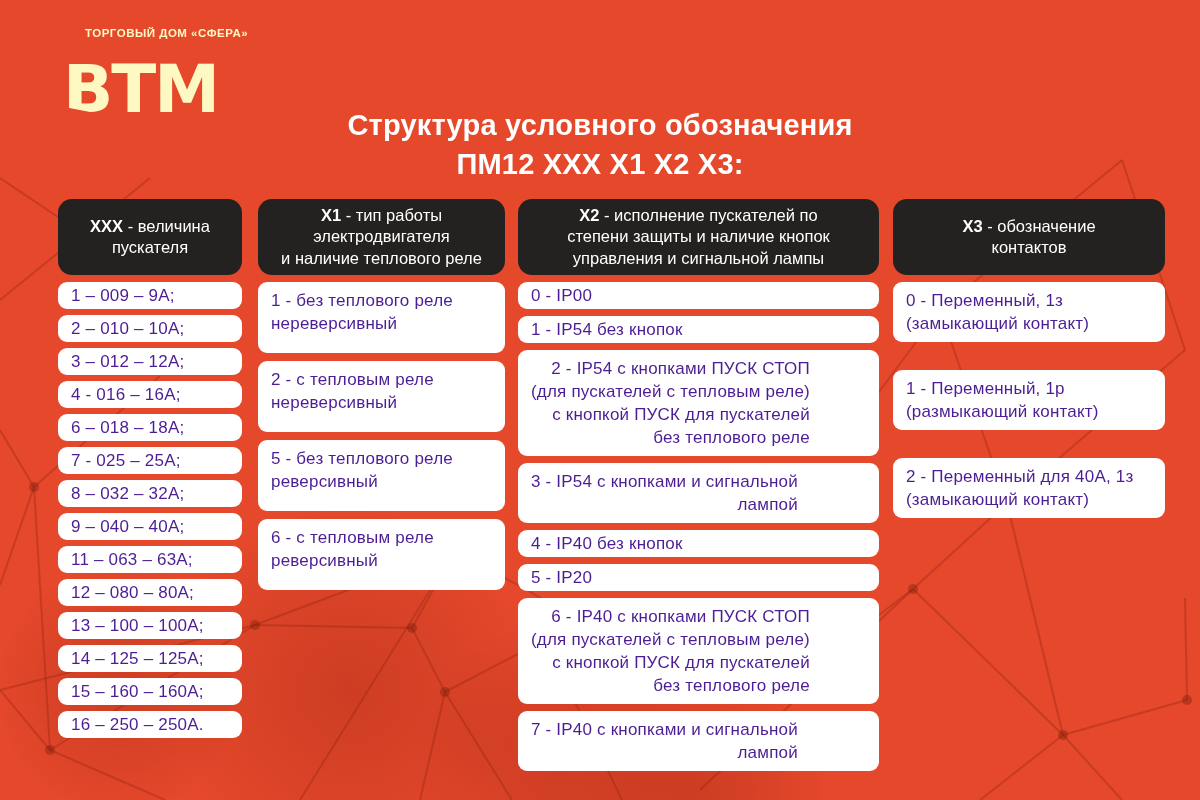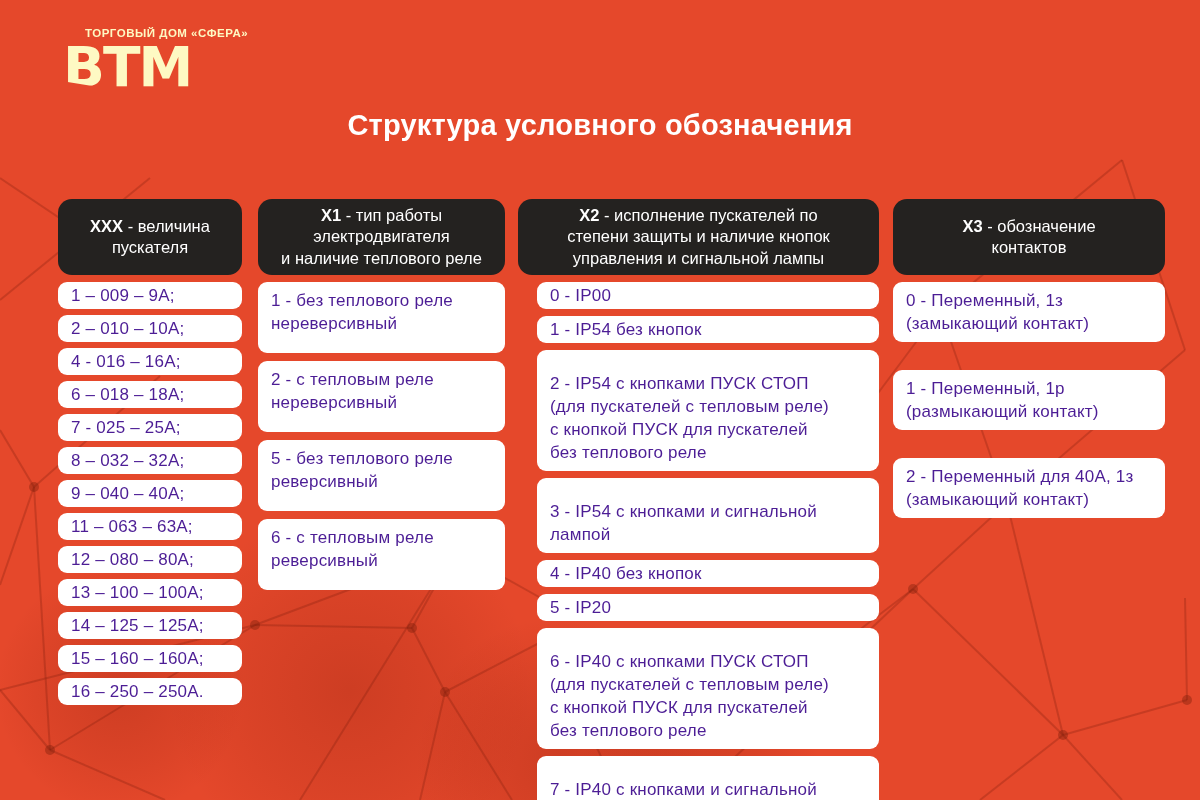--- a/index.html
+++ b/index.html
@@ -12,22 +12,22 @@
   
   .plexus { position:absolute; left:0; top:0; width:1200px; height:800px; pointer-events:none; }
   .blob { position:absolute; border-radius:50%; pointer-events:none;
           background:radial-gradient(circle, rgba(122,22,6,0.22) 0%, rgba(122,22,6,0.10) 40%, rgba(122,22,6,0) 68%); }
 
   
   .logo { position:absolute; left:63px; top:27px; color:#fef9c3; z-index:3; }
   .logo .tagline { font-size:11.5px; font-weight:bold; letter-spacing:0.5px; margin-left:22px; white-space:nowrap; }
   .logo .brand {
     font-family:"DejaVu Sans", sans-serif;
-    font-size:55px; font-weight:800; line-height:1.04; letter-spacing:-2px;
-    margin-top:0px;
+    font-size:66px; font-weight:800; line-height:1.04; letter-spacing:-2px;
+    margin-top:17px;
     clip-path: polygon(0 0, 100% 0, 100% 74%, 50% 100%, 0 74%);
   }
 
   
   .title { position:absolute; left:0; right:0; top:106px; margin:0; z-index:3;
            text-align:center; color:#FFFFFF; font-size:29px; font-weight:800;
            line-height:1.35; letter-spacing:0.2px; }
 
   
   .col { position:absolute; top:199px; z-index:2; }
@@ -41,22 +41,22 @@
           margin-bottom:7px; padding:0 8px; box-sizing:border-box; }
   .head-text { text-align:center; font-size:16.5px; line-height:1.3; white-space:pre-line; }
   .head-text b { font-weight:bold; }
 
   .card { background:#FFFFFF; border-radius:9px; color:#4c1d95;
           font-size:17px; line-height:23px; letter-spacing:0.2px;
           padding:2px 13px; min-height:27px; box-sizing:border-box;
           display:flex; align-items:center;
           margin-bottom:6px; white-space:pre-line; }
   .col-2 .card { padding-top:7px; padding-bottom:18px; margin-bottom:8px; }
-  .col-3 .card { margin-bottom:7px;margin-left:19px; }
-  .col-3 .card.multi { padding-top:22px; padding-bottom:7px; }
+  .col-3 .card { margin-bottom:7px; }
+  .col-3 .card.multi { padding-top:7px; padding-bottom:7px;text-align:right; }
   .col-4 .card { padding-top:7px; padding-bottom:7px; margin-bottom:28px; }
 </style>
 </head>
 <body>
 
 <div class="page">
 
   <svg class="plexus" viewBox="0 0 1200 800" aria-hidden="true">
     <g stroke="#8A2310" stroke-opacity="0.32" stroke-width="2" fill="none">
 
@@ -113,29 +113,30 @@
   <div class="blob" style="left:160px; top:500px; width:380px; height:380px;"></div>
   <div class="blob" style="left:410px; top:610px; width:300px; height:300px;"></div>
   <div class="blob" style="left:-10px; top:560px; width:260px; height:260px;"></div>
   <div class="blob" style="left:570px; top:660px; width:260px; height:260px;"></div>
 
   <header class="logo">
     <div class="tagline">ТОРГОВЫЙ ДОМ «СФЕРА»</div>
     <div class="brand">ВТМ</div>
   </header>
 
-  <h1 class="title"><span>Структура условного обозначения</span><br></h1>
+  <h1 class="title"><span>Структура условного обозначения</span><br><span>ПМ12 XXX X1 X2 X3:</span></h1>
 
   <section class="col col-1">
     <div class="head">
       <div class="head-text"><b>XXX</b><span> - величина
 пускателя</span></div>
     </div>
     <div class="card">1 – 009 – 9А;</div>
     <div class="card">2 – 010 – 10А;</div>
+    <div class="card">3 – 012 – 12А;</div>
     <div class="card">4 - 016 – 16А;</div>
     <div class="card">6 – 018 – 18А;</div>
     <div class="card">7 - 025 – 25А;</div>
     <div class="card">8 – 032 – 32А;</div>
     <div class="card">9 – 040 – 40А;</div>
     <div class="card">11 – 063 – 63А;</div>
     <div class="card">12 – 080 – 80А;</div>
     <div class="card">13 – 100 – 100А;</div>
     <div class="card">14 – 125 – 125А;</div>
     <div class="card">15 – 160 – 160А;</div>

